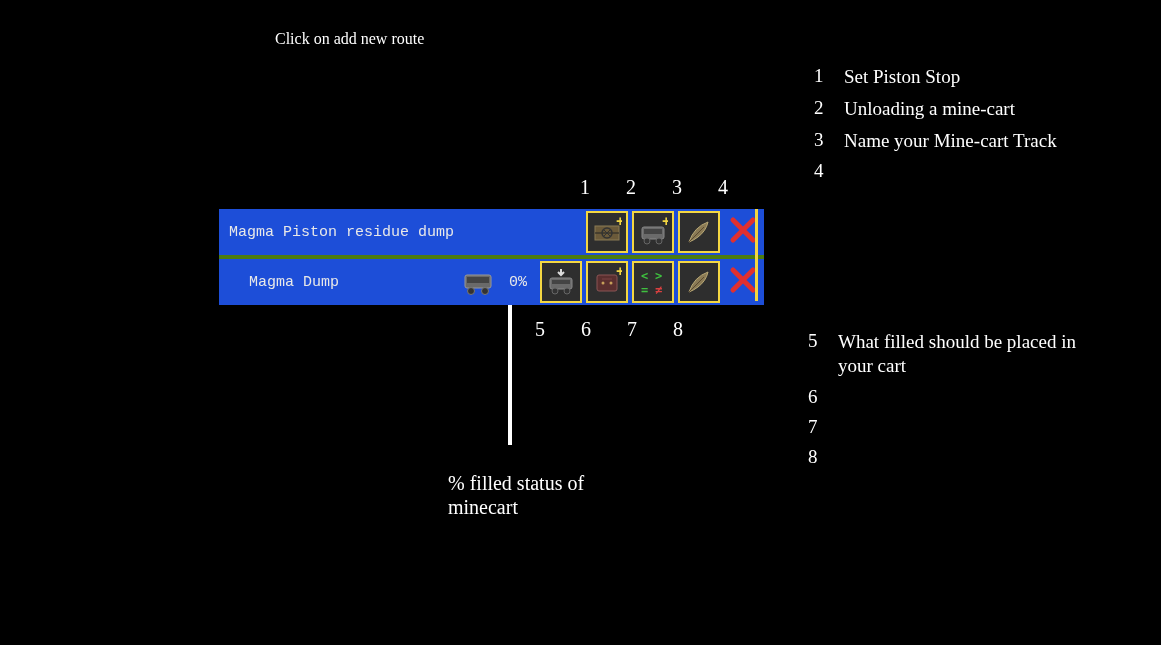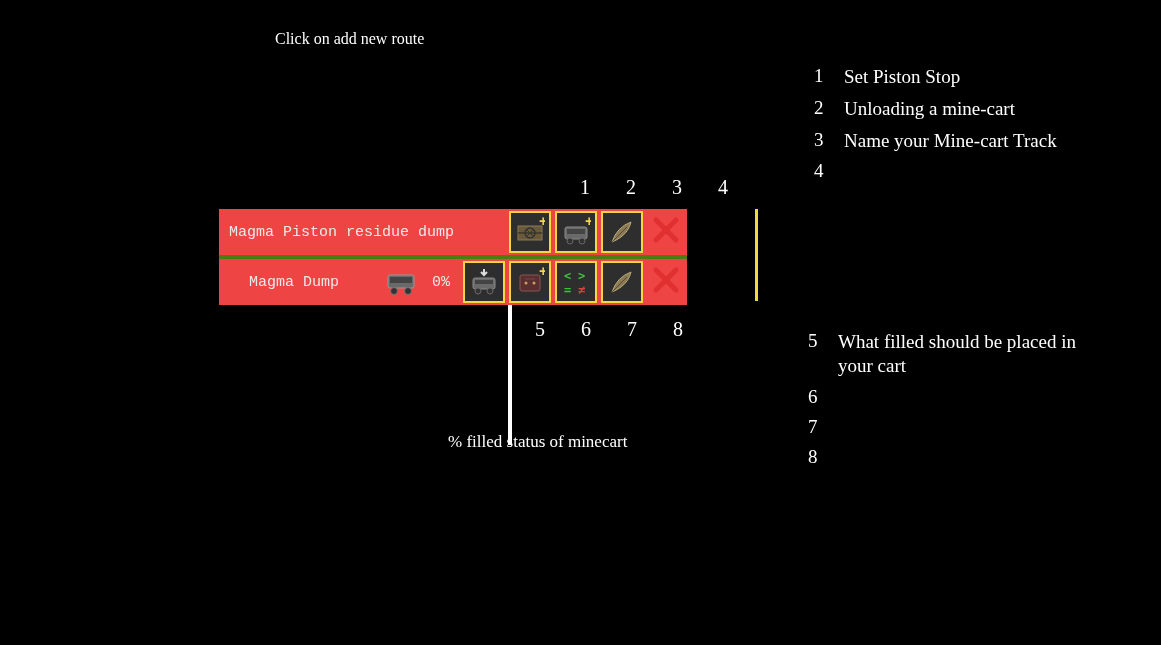--- a/index.html
+++ b/index.html
@@ -46,22 +46,22 @@
     padding-left: 6px;
     line-height: 1.25;
     max-width: 260px;
   }
 
   
   .panel {
     position: absolute;
     left: 219px;
     top: 209px;
-    width: 468px;
-    background: #ef4444;
+    width: 545px;
+    background: #1d4ed8;
     font-family: "Courier New", monospace;
     font-size: 15px;
     color: #e8e8e8;
   }
   .panel-row {
     display: flex;
     align-items: center;
     height: 46px;
   }
   .panel-row + .panel-row {
@@ -125,22 +125,22 @@
     position: absolute;
     left: 508px;
     top: 305px;
     width: 4px;
     height: 140px;
     background: #fff;
   }
   .callout-text {
     position: absolute;
     left: 448px;
-    top: 432px;
-    font-size: 17px;
+    top: 471px;
+    font-size: 20px;
     max-width: 200px;
     line-height: 1.2;
   }
 </style>
 </head>
 <body>
 
 <div class="instruction">Click on add new route</div>
 
 <div class="legend-top">

